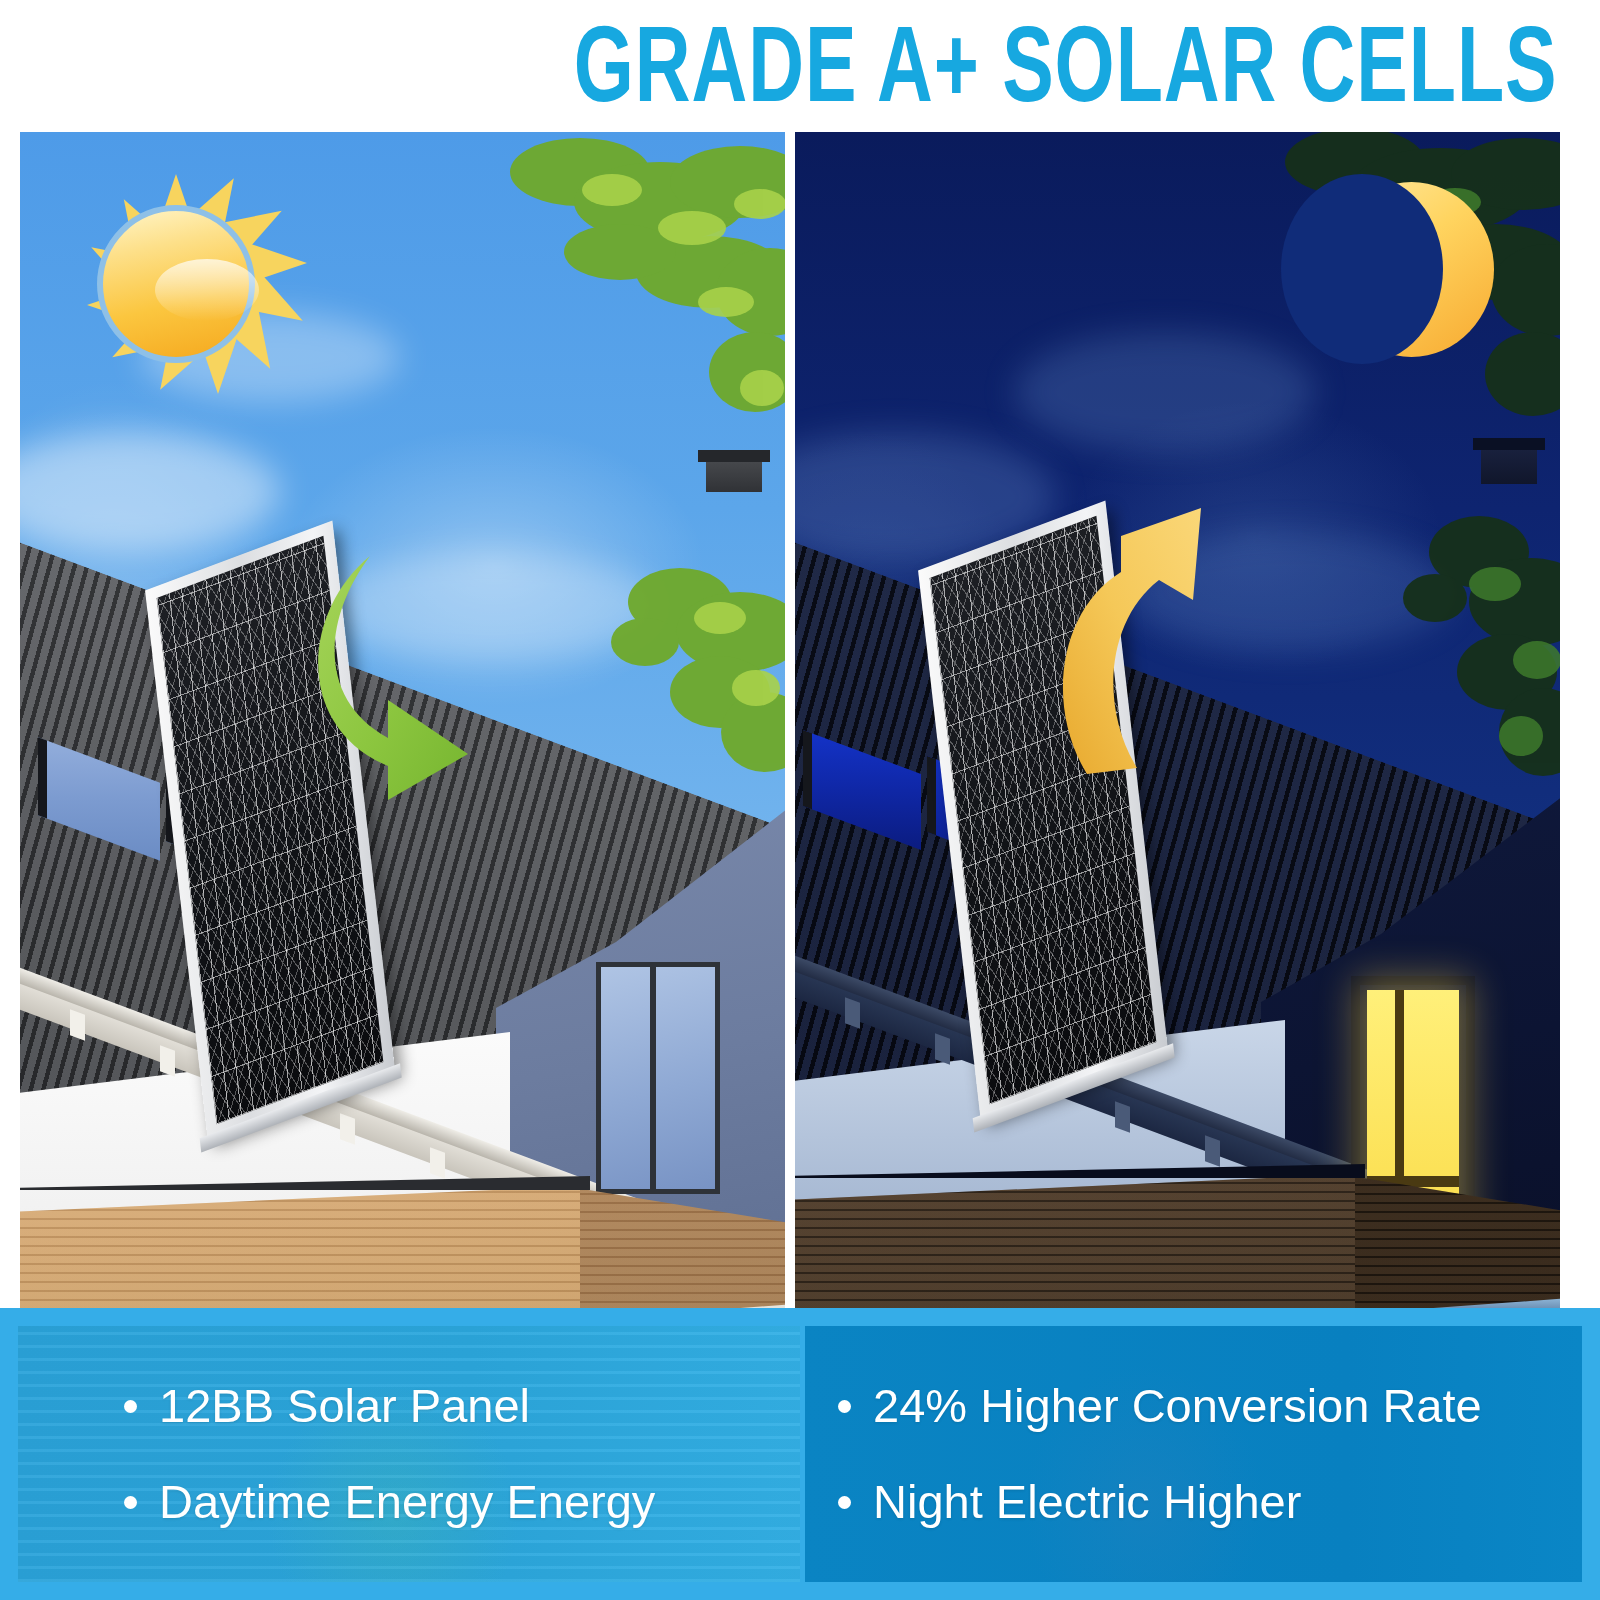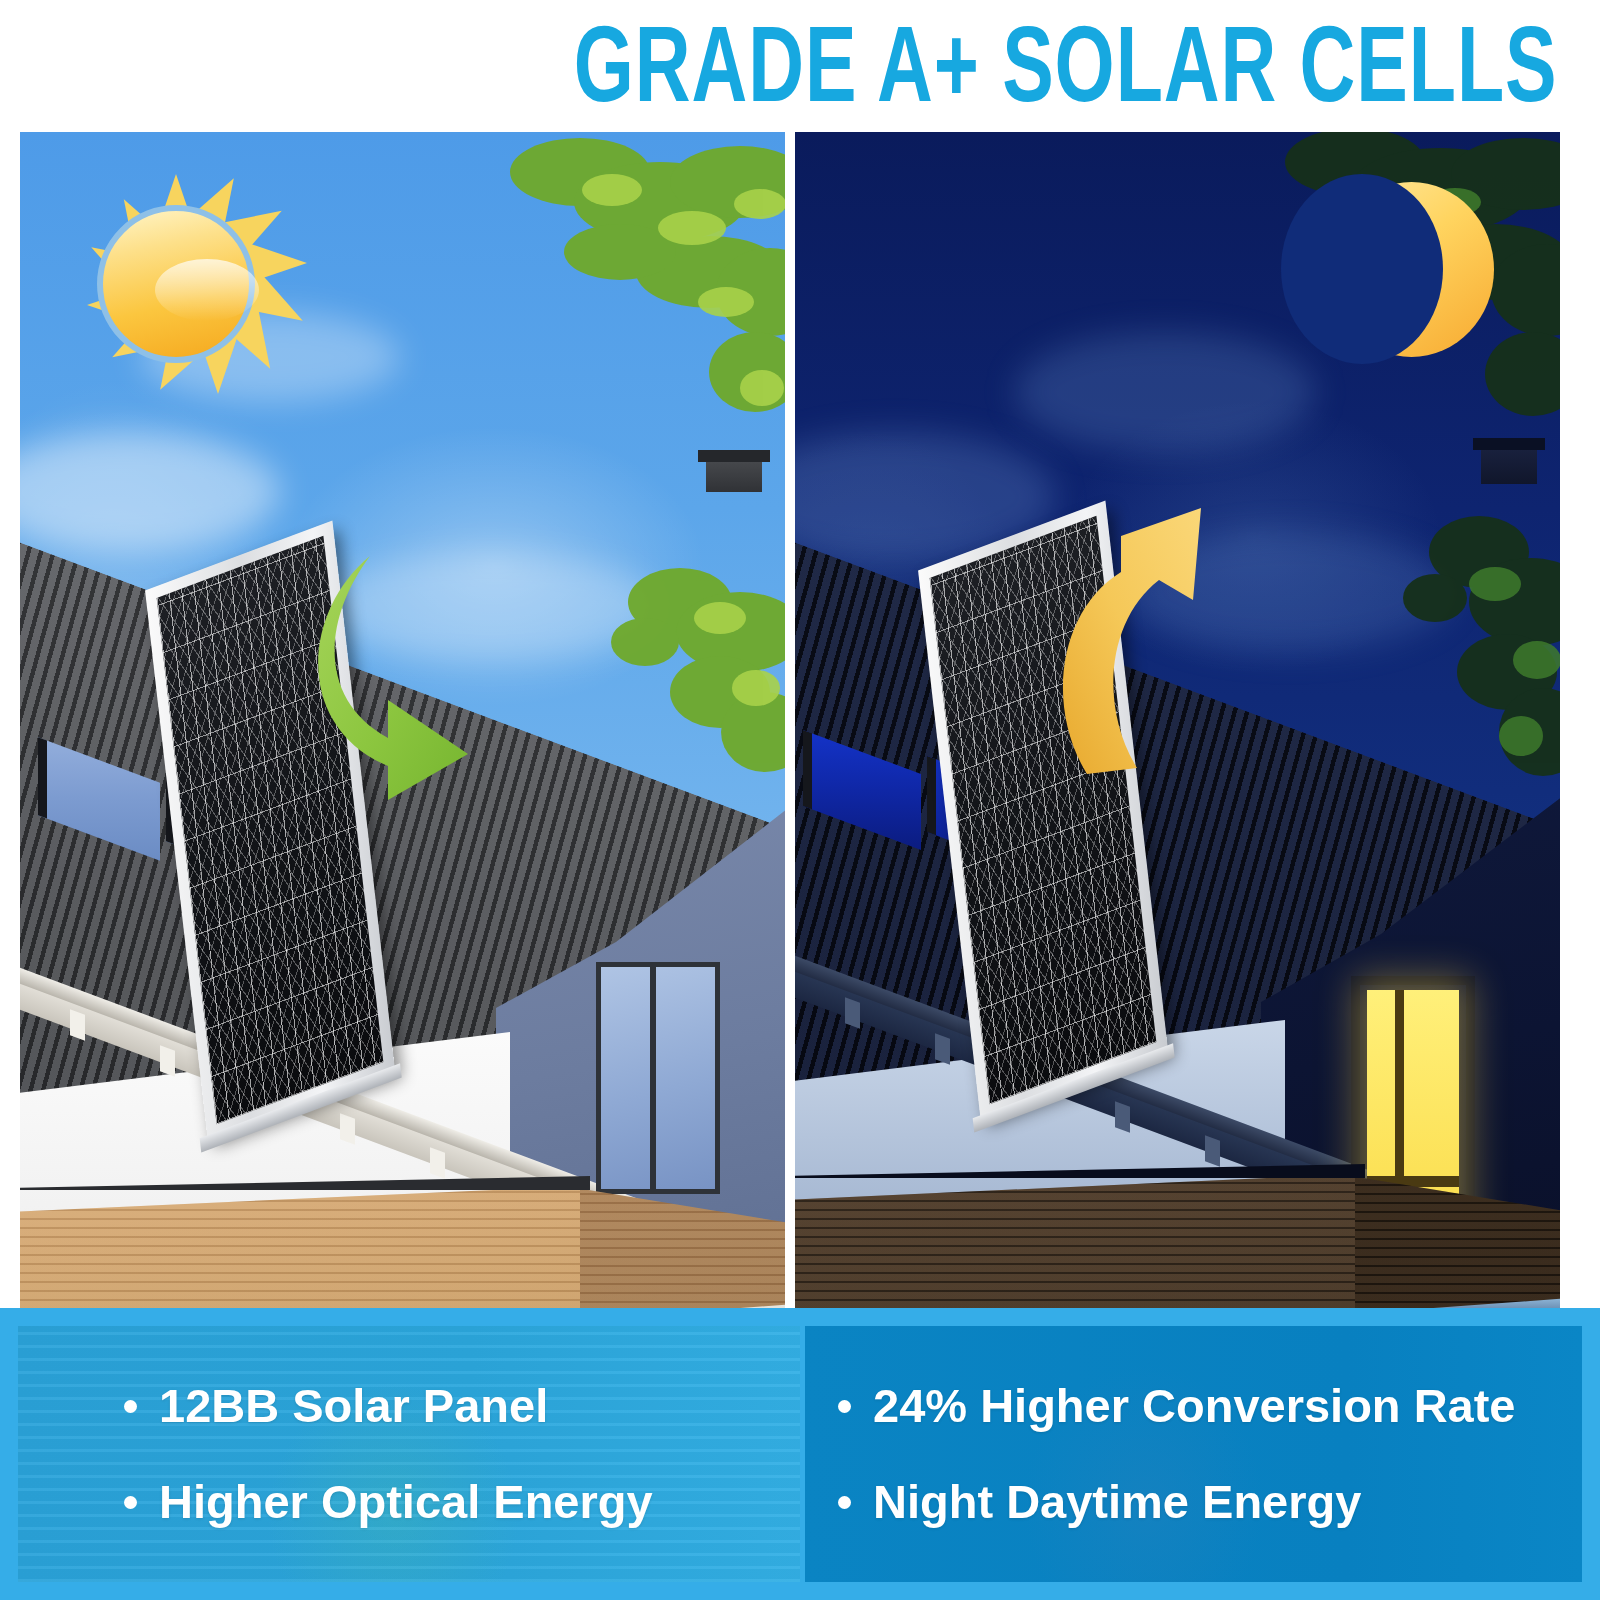--- a/index.html
+++ b/index.html
@@ -208,21 +208,21 @@
   }
   #banner-divider{
     position:absolute; left:800px; top:18px; width:5px; height:256px;
     background:#35ADE8; z-index:60;
   }
   .bullets{ position:relative; z-index:5; height:100%;
     display:flex; flex-direction:column; justify-content:center; gap:44px; }
   #banner-left  .bullets{ padding-left:106px; }
   #banner-right .bullets{ padding-left:38px; }
   .bullet{ display:flex; align-items:center; color:#fff;
-    font-size:47px; line-height:52px; font-weight:700;
+    font-size:47px; line-height:52px; font-weight:400;
     text-shadow:0 1px 3px rgba(0,0,0,.12); white-space:nowrap; }
   .dot{ width:13px; height:13px; border-radius:50%; background:#fff;
         margin-right:22px; flex:0 0 13px; }
 </style>
 </head>
 <body>
 
 <div id="page">
 
   <div id="title-bar">
@@ -470,34 +470,34 @@
     <div id="banner-inner">
 
       <div class="banner-col" id="banner-left">
         <div class="bullets">
           <div class="bullet">
             <span class="dot"></span>
             <span>12BB Solar Panel</span>
           </div>
           <div class="bullet">
             <span class="dot"></span>
-            <span>Higher Optical Energy</span>
+            <span>Daytime Energy Energy</span>
           </div>
         </div>
       </div>
 
       <div class="banner-col" id="banner-right">
         <div class="bullets">
           <div class="bullet">
             <span class="dot"></span>
             <span>24% Higher Conversion Rate</span>
           </div>
           <div class="bullet">
             <span class="dot"></span>
-            <span>Night Daytime Energy</span>
+            <span>Night Electric Higher</span>
           </div>
         </div>
       </div>
 
     </div>
     <div id="banner-divider"></div>
   </div>
 
 </div>
 

